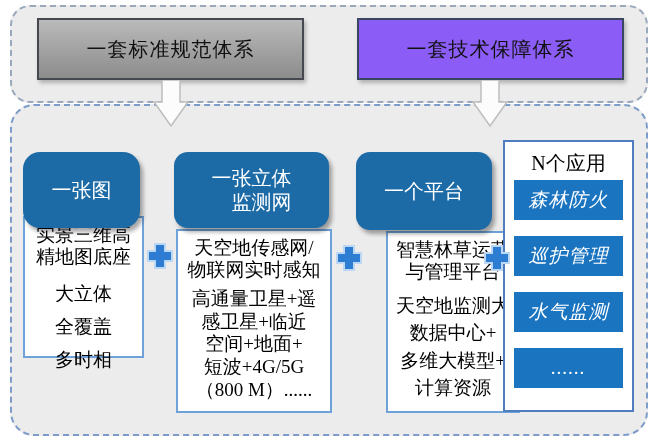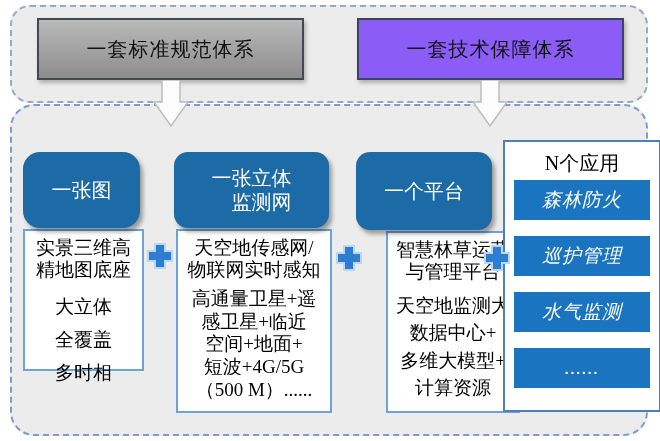--- a/index.html
+++ b/index.html
@@ -35,34 +35,34 @@
   .hdr1{left:23px;top:152px;width:117px;height:76px;border-radius:17px;}
   .hdr2{left:174px;top:152px;width:155px;height:76px;text-align:right;}
   .hdr3{left:356px;top:152px;width:136px;height:78px;}
 
   
   .col-body{
     position:absolute;background:#ffffff;border:2px solid #6ea2d8;box-sizing:border-box;
     color:#000;text-align:center;font-size:19px;z-index:2;
     padding:4px 2px;
   }
-  .body1{left:23px;top:229px;width:121px;height:142px;}
+  .body1{left:23px;top:216px;width:121px;height:142px;}
   .body2{left:176px;top:229px;width:156px;height:184px;}
   .body3{left:352px;top:231px;width:134px;height:182px;margin-left:34px;}
   .pre{white-space:pre-line;}
   .intro{line-height:1.18;margin:2px 0 6px 0;}
   .body1 .detail{line-height:1.75;margin-top:8px;}
   .body2 .detail{line-height:1.2;margin-top:6px;}
   .body3 .detail{line-height:1.45;margin-top:8px;}
 
   .plus{position:absolute;z-index:4;}
 
   
   .napps{
-    position:absolute;left:503px;top:140px;width:158px;height:272px;
+    position:absolute;left:503px;top:140px;width:131px;height:272px;
     background:#ffffff;border:2px solid #4e7dc0;box-sizing:border-box;
     display:flex;flex-direction:column;align-items:center;
     padding:8px 9px;z-index:3;
   }
   .napps-title{font-size:20px;color:#000;text-align:center;line-height:1.3;margin-bottom:4px;}
   .app-list{display:flex;flex-direction:column;gap:16px;width:100%;font-style:italic;}
   .app-item{
     height:40px;background:#1a74c0;color:#ffffff;font-size:19px;
     display:flex;align-items:center;justify-content:center;text-align:center;
     letter-spacing:1px;
@@ -109,21 +109,21 @@
     <span class="pre">一张立体
 监测网</span>
   </div>
   <div class="col-body body2">
     <div class="pre intro">天空地传感网/
 物联网实时感知</div>
     <div class="pre detail">高通量卫星+遥
 感卫星+临近
 空间+地面+
 短波+4G/5G
-（500 M）......</div>
+（800 M）......</div>
   </div>
 
   <svg class="plus" style="left:335px;top:244px" width="28" height="28" viewBox="0 0 28 28">
     <path d="M9 2 H19 V9 H26 V19 H19 V26 H9 V19 H2 V9 H9 Z" fill="#2d7ed2" stroke="#bcd7f3" stroke-width="2"></path>
   </svg>
 
   <div class="col-header hdr3">
     <span>一个平台</span>
   </div>
   <div class="col-body body3">

